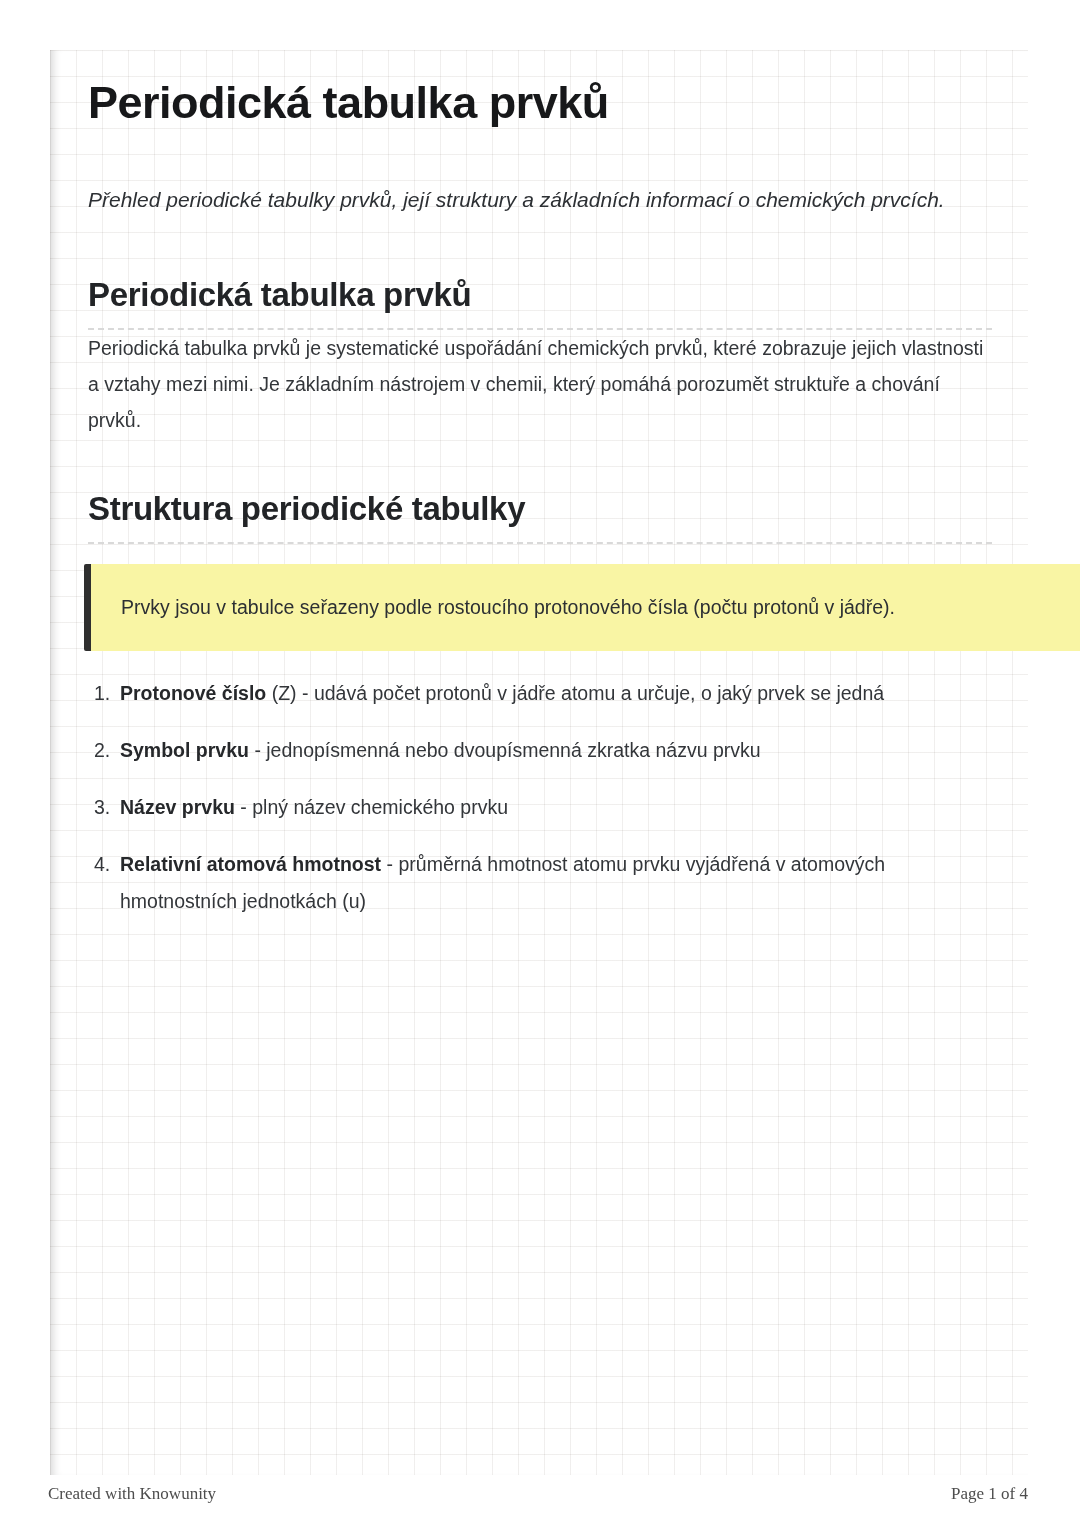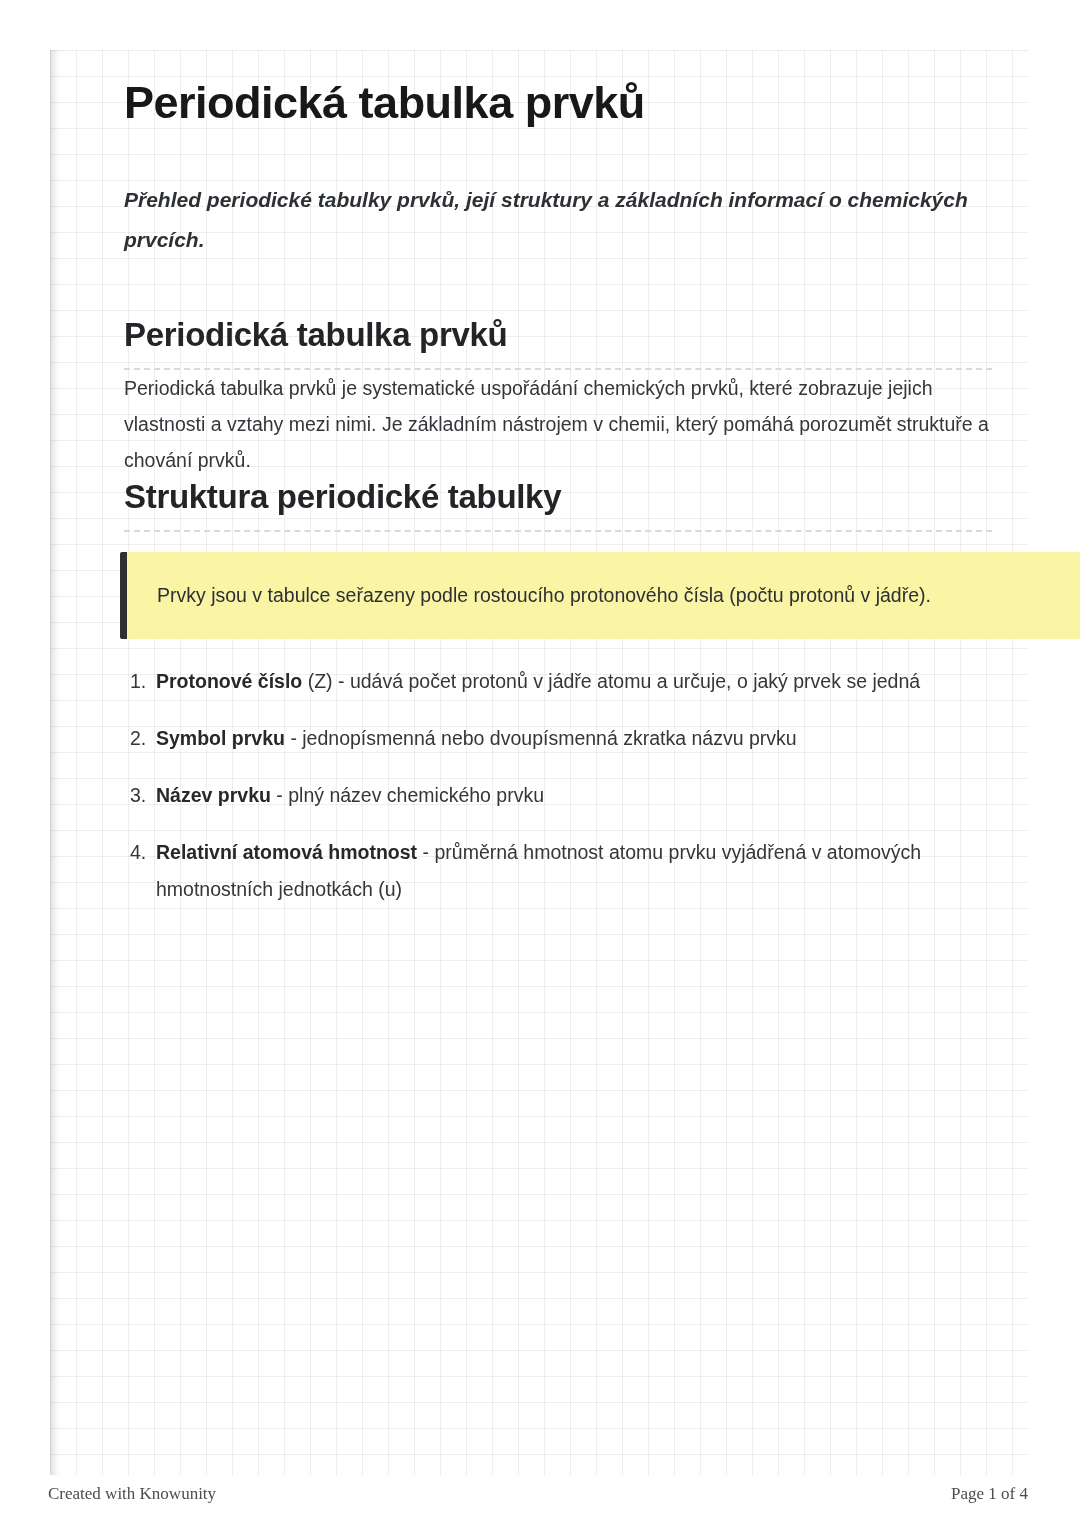--- a/index.html
+++ b/index.html
@@ -20,21 +20,20 @@
     left: 50px;
     top: 50px;
     width: 978px;
     height: 1425px;
     background-color: #ffffff;
     background-image:
       linear-gradient(to right, rgba(140,130,120,0.13) 1px, transparent 1px),
       linear-gradient(to bottom, rgba(140,130,120,0.13) 1px, transparent 1px);
     background-size: 26px 26px;
     box-shadow: inset 9px 0 8px -6px rgba(0,0,0,0.16);
-    padding-left: 36px;
   }
 
   .content {
     padding: 0 36px 0 38px;
     color: #33363a;
   }
 
   
   h1 {
     margin-top: 28px;
@@ -43,23 +42,23 @@
     font-weight: bold;
     letter-spacing: -0.5px;
     color: #17181a;
   }
   .subtitle {
     margin-top: 52px;
     font-size: 21px;
     line-height: 40px;
     font-style: italic;
     color: #2d3034;
-    font-weight: bold;
   }
   h2 {
+    margin-top: 52px;
     font-size: 33px;
     line-height: 1.15;
     font-weight: bold;
     letter-spacing: -0.3px;
     color: #222427;
     padding-bottom: 14px;
     border-bottom: 2px dashed #d9d9d9;
   }
   h2.first { margin-top: 56px; }
   p.body-text {

